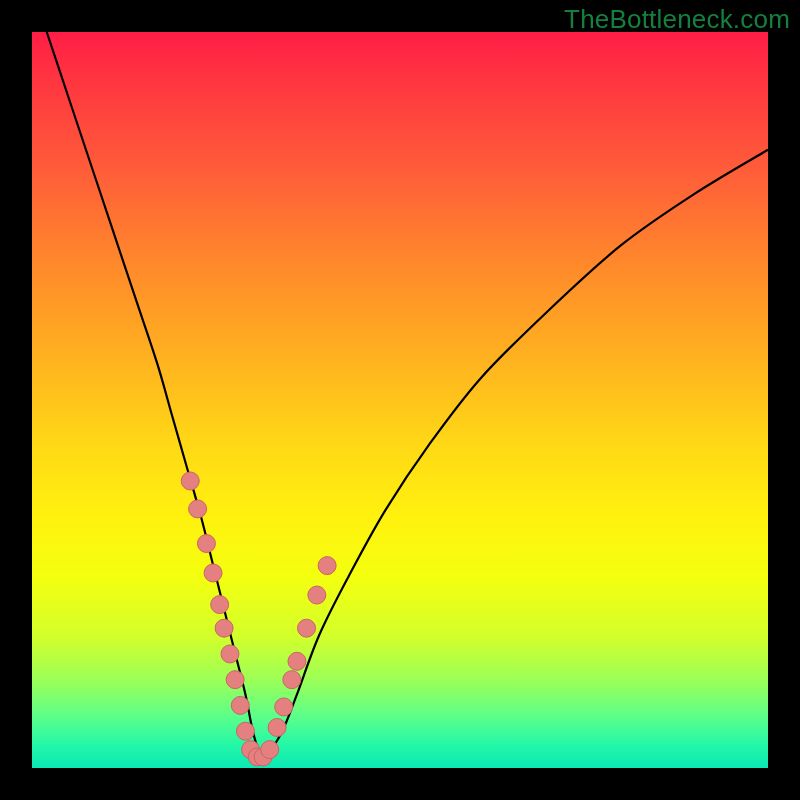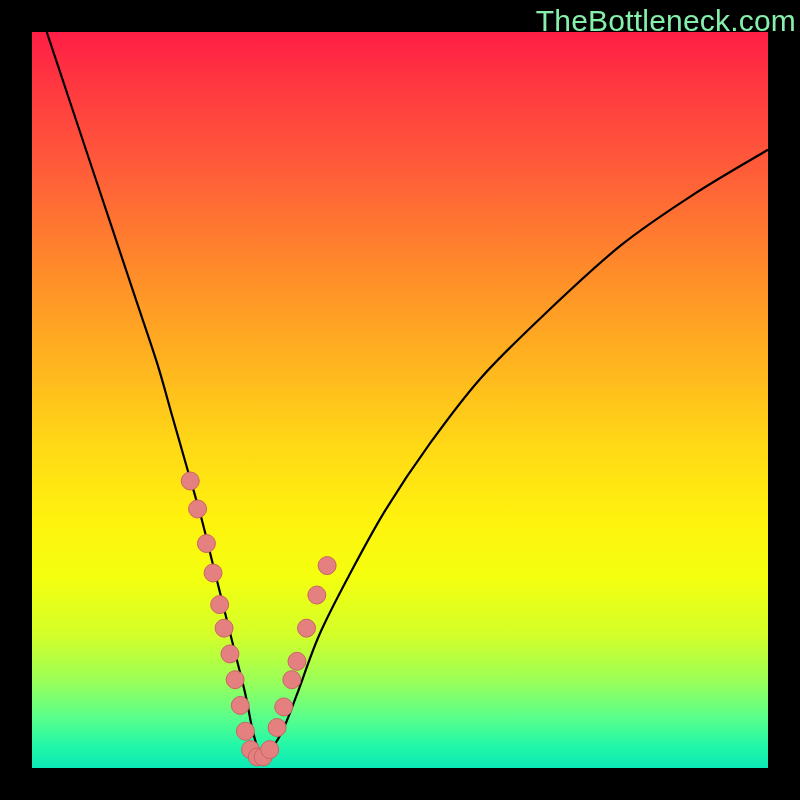--- a/index.html
+++ b/index.html
@@ -36,23 +36,23 @@
       #f4ff0f 74%,
       #d3ff2a 82%,
       #9cff57 88%,
       #5cff8a 93%,
       #22f7a8 97%,
       #0be8b5 100%);
   }
   .watermark {
     position: absolute;
     top: 4px;
-    right: 4px;
-    color: #86efac;
-    font-size: 30px;
+    right: 10px;
+    color: #15803d;
+    font-size: 26px;
     letter-spacing: 0.2px;
     font-weight: 500;
   }
   svg.curve {
     position: absolute;
     top: 0;
     left: 0;
     width: 736px;
     height: 736px;
     pointer-events: none;

